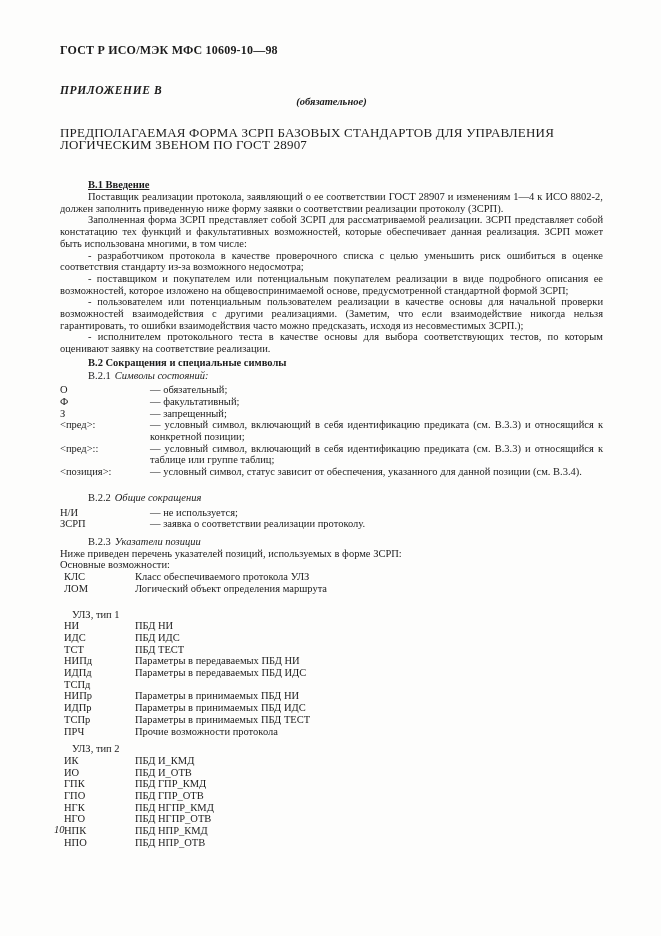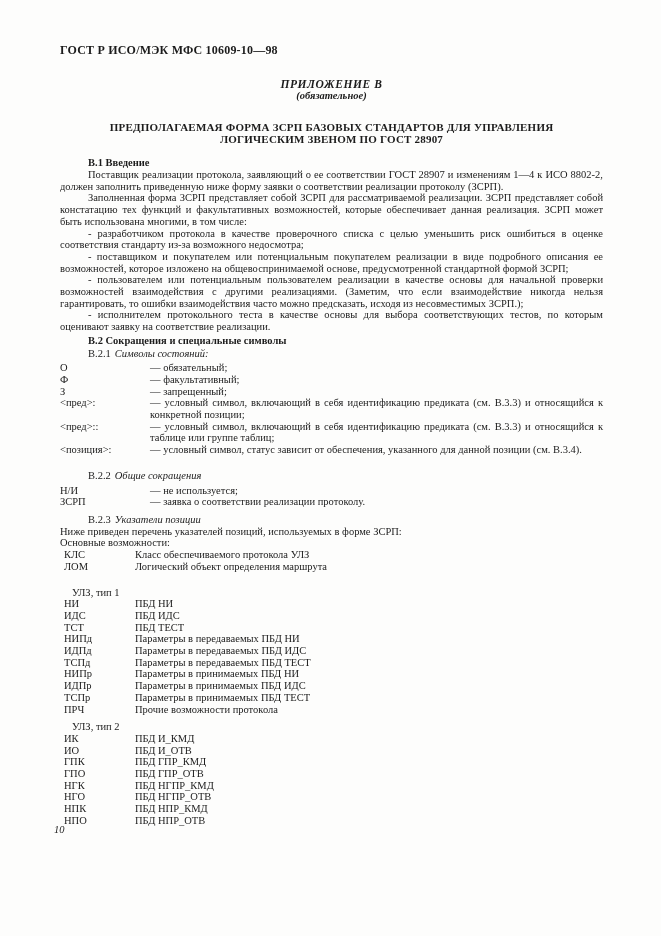--- a/index.html
+++ b/index.html
@@ -9,25 +9,25 @@
     background:#fdfdfc;
     color:#1c1c1c;
     font-family:"Liberation Serif","DejaVu Serif",serif;
     font-size:10.5px;
     line-height:11.7px;
     overflow:hidden;
     margin:0 auto;
   }
   .content{position:absolute;left:60px;top:44px;width:543px;}
   .doc-header{font-weight:bold;font-size:12px;line-height:13px;letter-spacing:.2px;}
-  .appendix-label{margin-top:21px;text-align:center;font-style:italic;font-weight:600;font-size:11.5px;line-height:12px;letter-spacing:.6px;}
+  .appendix-label{margin-top:27px;font-style:italic;font-weight:600;font-size:11.5px;line-height:12px;letter-spacing:.6px;}
   .appendix-note{text-align:center;font-style:italic;font-weight:600;font-size:10.5px;line-height:11.7px;}
-  .doc-title{margin-top:19px;text-align:center;font-weight:bold;font-size:11px;line-height:12.3px;letter-spacing:.2px;}
+  .doc-title{margin-top:19px;text-align:left;font-weight:normal;font-size:13px;line-height:12.3px;letter-spacing:.2px;}
   .sec-heading{margin-top:2px;font-weight:bold;padding-left:28px;}
-  .sec-heading.first{margin-top:12px;}
+  .sec-heading.first{margin-top:28px;text-decoration:underline;}
   .sub-heading{margin-top:1px;padding-left:28px;}
   .sub-heading .sub-num{font-style:normal;}
   .sub-heading .sub-text{font-style:italic;padding-left:4px;}
   p.body-par{margin:0;text-indent:28px;text-align:justify;}
   .def-list{margin-top:3px;}
   .def-row{display:grid;grid-template-columns:90px 1fr;}
   .def-row .term{white-space:nowrap;}
   .def-row .def{text-align:justify;}
   .plain-line{margin:0;}
   .ind-group-label{margin-left:12px;}
@@ -144,21 +144,20 @@
       <div class="ind-row">
         <span class="term">НИПд</span>
         <span class="def">Параметры в передаваемых ПБД НИ</span>
       </div>
       <div class="ind-row">
         <span class="term">ИДПд</span>
         <span class="def">Параметры в передаваемых ПБД ИДС</span>
       </div>
       <div class="ind-row">
         <span class="term">ТСПд</span>
-        <span class="def">Параметры в передаваемых ПБД ТЕСТ</span>
       </div>
       <div class="ind-row">
         <span class="term">НИПр</span>
         <span class="def">Параметры в принимаемых ПБД НИ</span>
       </div>
       <div class="ind-row">
         <span class="term">ИДПр</span>
         <span class="def">Параметры в принимаемых ПБД ИДС</span>
       </div>
       <div class="ind-row">

